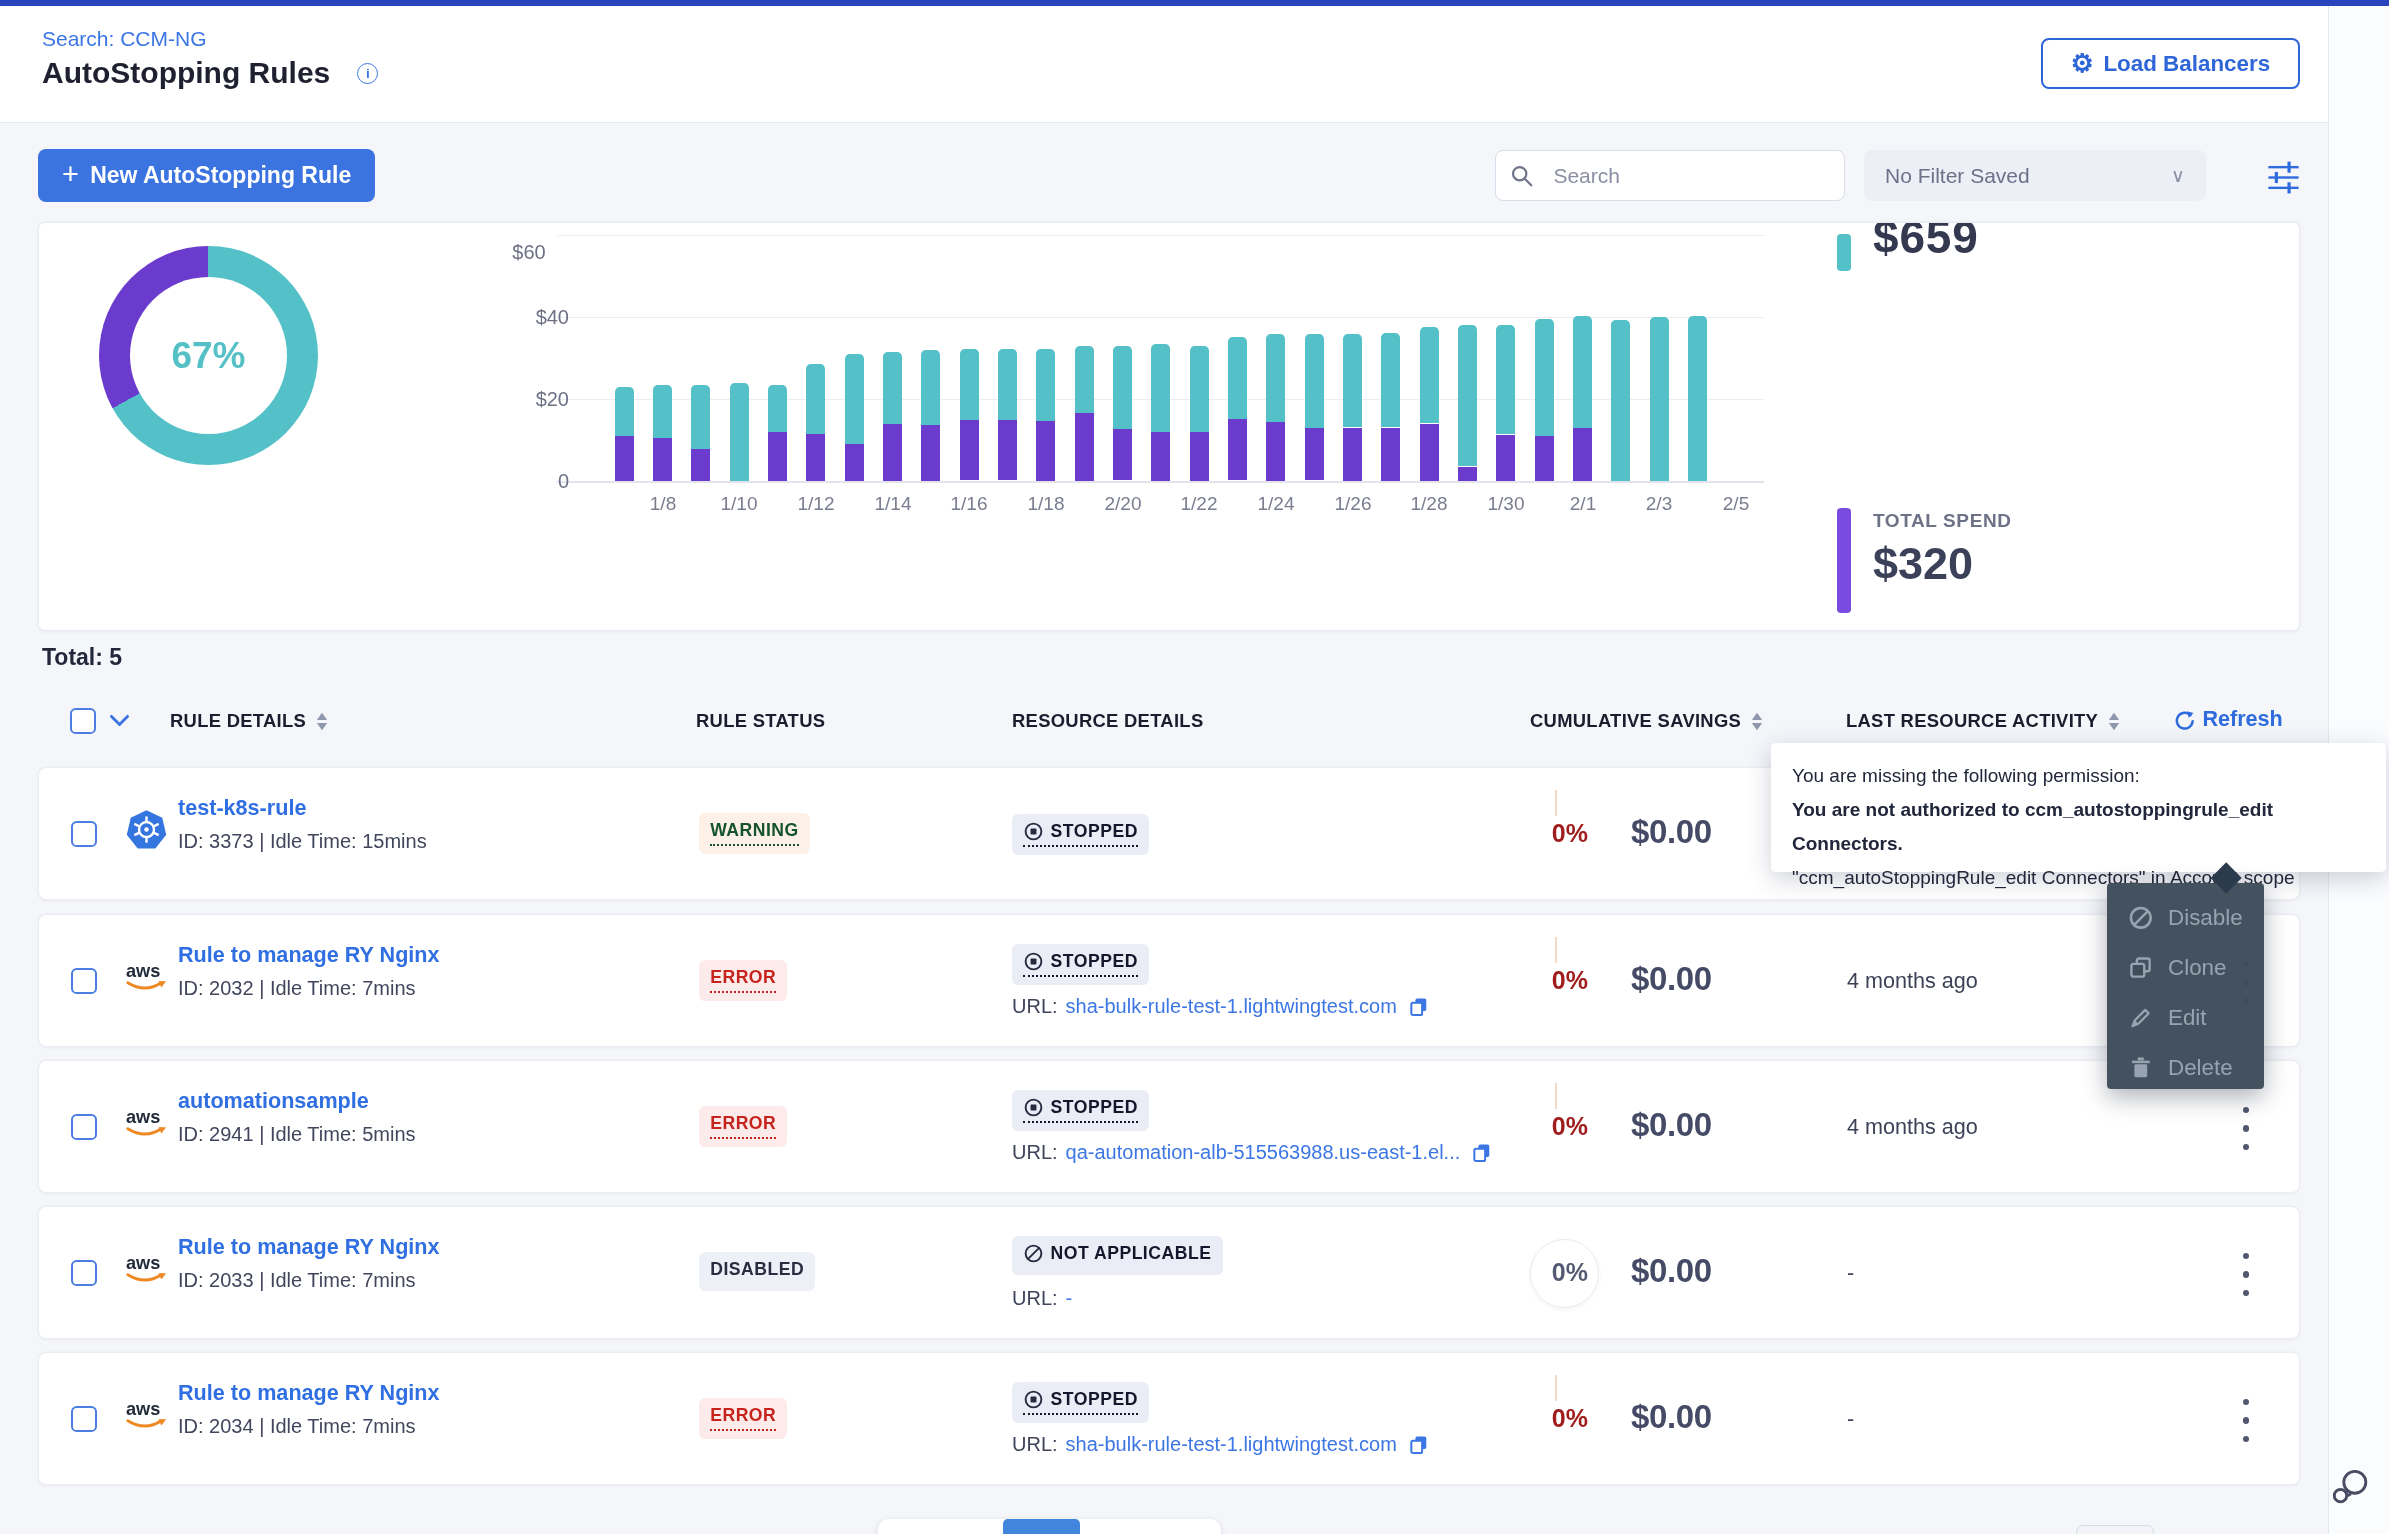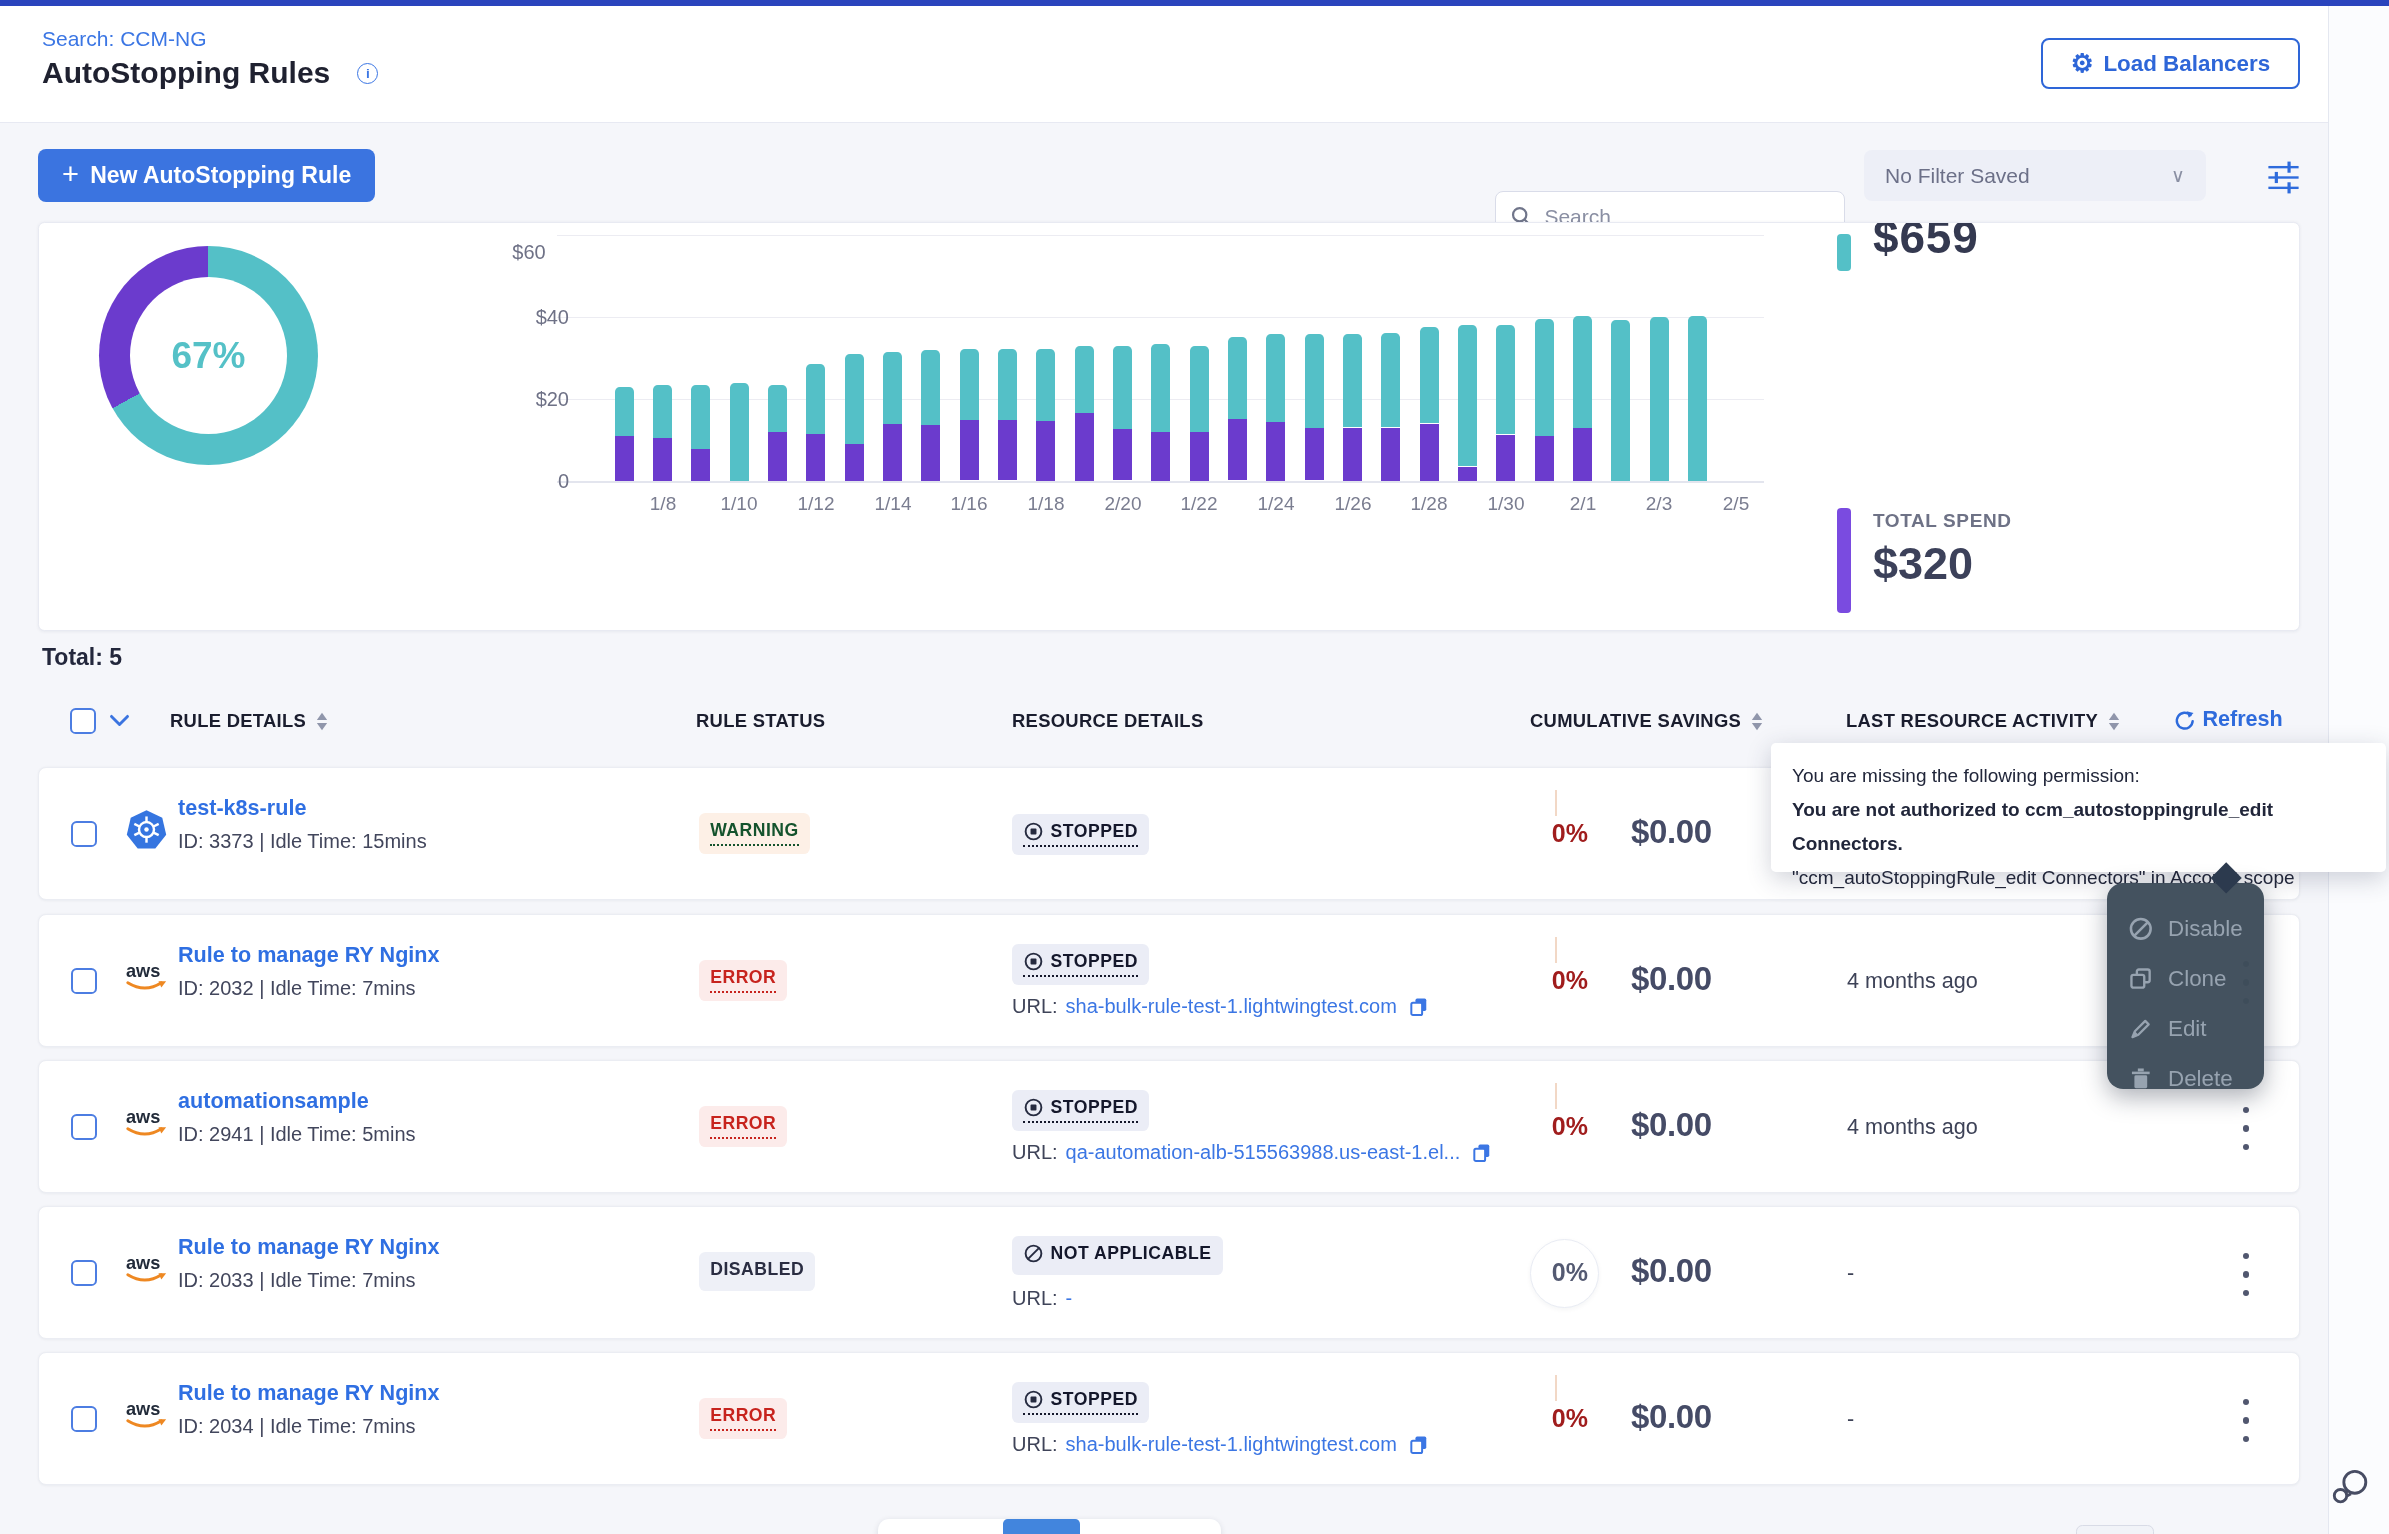--- a/index.html
+++ b/index.html
@@ -14,21 +14,21 @@
   .header{position:absolute;left:0;top:6.4px;width:2328px;height:117px;background:#ffffff;border-bottom:1.6px solid #e7e9f2;box-sizing:border-box;}
   .account-link{position:absolute;left:42px;top:21px;font-size:21px;color:#3b76e4;cursor:pointer;}
   .page-title{position:absolute;left:42px;top:50px;font-size:30px;font-weight:700;color:#1f2130;display:flex;align-items:center;gap:27px;}
   .info-icon{width:21px;height:21px;border:1.6px solid #3b76e4;border-radius:50%;color:#3b76e4;font-size:13.6px;font-weight:700;display:inline-flex;align-items:center;justify-content:center;box-sizing:border-box;}
   .lb-btn{position:absolute;left:2041px;top:32px;width:259px;height:51px;border:2px solid #2e66d8;border-radius:8px;background:#fff;color:#2e66d8;font-size:22.4px;font-weight:700;display:flex;align-items:center;justify-content:center;gap:9.6px;cursor:pointer;box-sizing:border-box;}
   .gear-glyph{font-size:25.6px;line-height:1;}
 
   
   .btn-new{position:absolute;left:38px;top:149px;height:53px;padding:0 24px;background:#3b74e0;border-radius:8px;color:#fff;font-size:23px;font-weight:600;display:flex;align-items:center;gap:11.2px;cursor:pointer;}
   .btn-new .plus{font-size:29px;font-weight:400;margin-top:-2.4px;}
-  .search-box{position:absolute;left:1495px;top:150px;width:350px;height:51px;background:#fff;border:1.6px solid #d9dce9;border-radius:8px;box-sizing:border-box;display:flex;align-items:center;gap:8px;padding:0 14.4px;margin-top:41px;}
+  .search-box{position:absolute;left:1495px;top:150px;width:350px;height:51px;background:#fff;border:1.6px solid #d9dce9;border-radius:8px;box-sizing:border-box;display:flex;align-items:center;gap:17px;padding:0 14.4px;}
   .search-box input{border:none;outline:none;font-size:21px;color:#3f4459;width:272px;font-family:"Liberation Sans",sans-serif;background:transparent;}
   .search-box input::placeholder{color:#8a8fa3;}
   .filter-select{position:absolute;left:1864px;top:150px;width:342px;height:51px;background:#edeff7;border-radius:8px;display:flex;align-items:center;justify-content:space-between;padding:0 21px;box-sizing:border-box;cursor:pointer;}
   .filter-select .val{font-size:21px;color:#6c7088;}
   .filter-select .chev{font-size:19px;color:#8a8fa3;}
   .sliders-btn{position:absolute;left:2263px;top:157px;width:40px;height:40px;display:flex;align-items:center;justify-content:center;cursor:pointer;}
 
   
   .chart-card{position:absolute;left:38px;top:222px;width:2262px;height:409px;background:#fff;border:0.8px solid #e8eaf2;border-radius:6.4px;box-shadow:0 0.8px 3.2px rgba(20,30,60,.06);overflow:hidden;box-sizing:border-box;}
   .donut{position:absolute;left:60px;top:23px;width:219px;height:219px;border-radius:50%;}
@@ -82,21 +82,21 @@
   .kebab i{width:6.4px;height:6.4px;border-radius:50%;background:#51576f;}
 
   
   .tooltip{position:absolute;left:1771px;top:743px;width:615px;height:129px;background:#fff;border-radius:4.8px;box-shadow:0 6.4px 24px rgba(40,50,80,.22);z-index:30;padding:16px 21px;box-sizing:border-box;}
   .tooltip .tl{font-size:19px;color:#21263a;line-height:34px;}
   .tooltip .tl.b{font-weight:600;}
   .tt-caret{position:absolute;left:2174px;top:859px;width:24px;height:24px;background:#fff;transform:rotate(45deg);z-index:29;box-shadow:2.4px 2.4px 6.4px rgba(40,50,80,.12);}
 
   
   .ctx-caret{position:absolute;left:2215px;top:867px;width:22.4px;height:22.4px;background:#2c3a4e;transform:rotate(45deg);z-index:41;}
-  .ctx-menu{position:absolute;left:2107px;top:883px;width:157px;height:206px;background:rgba(62,76,90,.97);border-radius:16px;z-index:40;box-shadow:0 8px 24px rgba(20,30,50,.35);padding-top:21px;box-sizing:border-box;}
+  .ctx-menu{position:absolute;left:2107px;top:883px;width:157px;height:206px;background:rgba(62,76,90,.97);border-radius:4px;z-index:40;box-shadow:0 8px 24px rgba(20,30,50,.35);padding-top:10px;box-sizing:border-box;}
   .ctx-item{height:50px;display:flex;align-items:center;gap:14.4px;padding-left:21px;color:#97a3b0;font-size:22.4px;cursor:pointer;}
 
   
   .pagination{position:absolute;left:878px;top:1519px;width:343px;height:34px;background:#fff;border-radius:11.2px;box-shadow:0 1.6px 6.4px rgba(20,30,60,.12);}
   .page-btn-active{position:absolute;left:125px;top:0;width:77px;height:34px;background:#4285dd;border-radius:4.8px;}
   .partial-btn{position:absolute;left:2076px;top:1525px;width:78px;height:22.4px;background:#f1f3f8;border:1.6px solid #d8dbe6;border-radius:6.4px;box-sizing:border-box;}
   .chat-fab{position:absolute;left:2330px;top:1468px;width:42px;height:42px;cursor:pointer;}
 </style>
 </head>
 <body>

